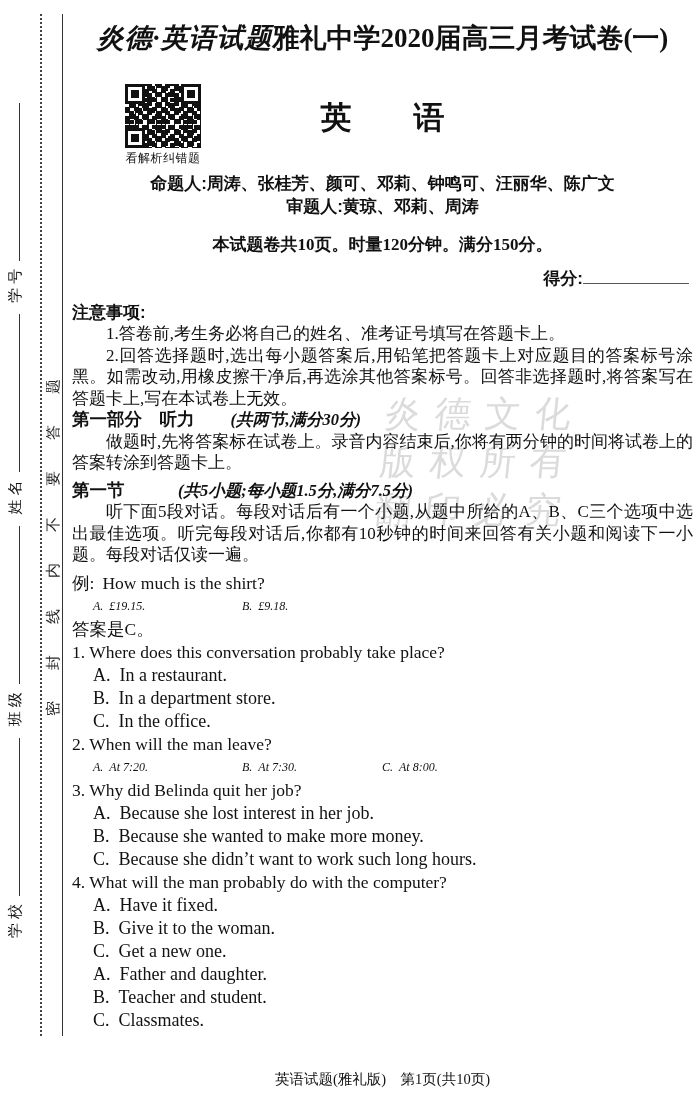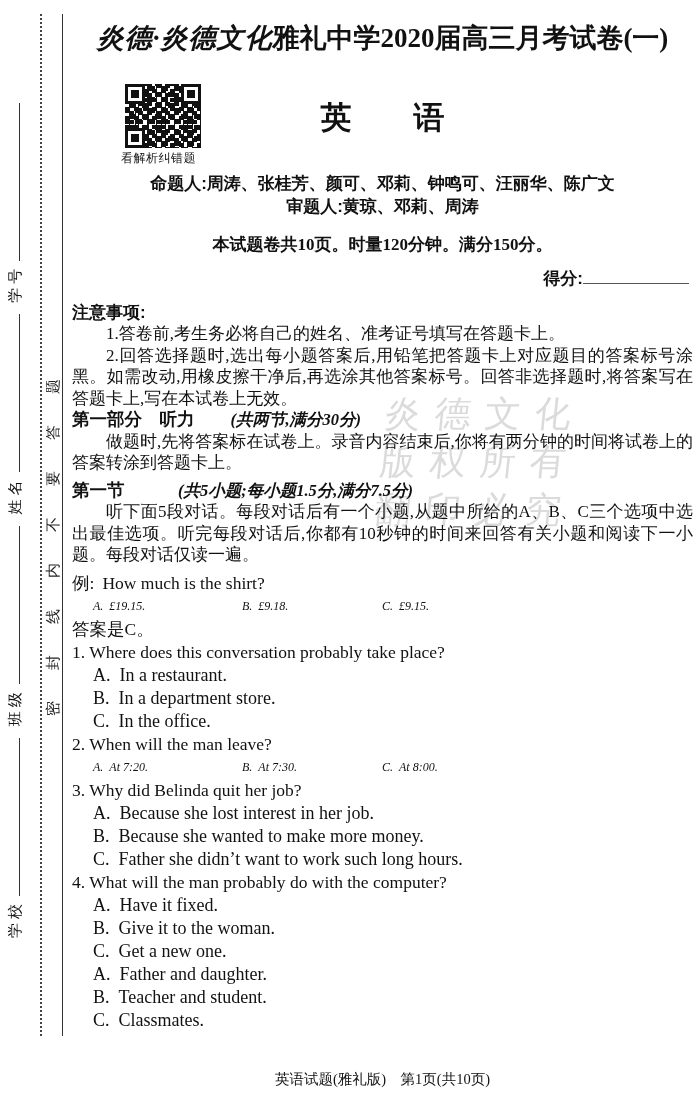--- a/index.html
+++ b/index.html
@@ -27,21 +27,21 @@
     font-size:15px;letter-spacing:31px;white-space:nowrap;color:#222;
   }
   
   .watermark{
     position:absolute;left:380px;top:390px;width:320px;z-index:0;
     font-size:36px;line-height:48px;letter-spacing:14px;
     color:#b9b9b9;opacity:.5;transform:skewX(-6deg);
     font-family:"Liberation Sans","DejaVu Sans",sans-serif;
   }
   
-  .qr-wrap{position:absolute;left:121px;top:84px;width:84px;z-index:2;}
+  .qr-wrap{position:absolute;left:121px;top:84px;width:84px;text-align:center;z-index:2;}
   .qr{
     position:relative;width:76px;height:64px;margin:0 auto;
     background:
       repeating-conic-gradient(#111 0% 25%, transparent 0% 50%) 0 0 / 9px 9px,
       repeating-conic-gradient(#111 0% 25%, transparent 0% 50%) 4px 2px / 13px 11px;
   }
   .qr .finder{position:absolute;width:14px;height:14px;border:3px solid #111;background:#fff;}
   .qr .finder::after{content:"";position:absolute;left:3px;top:3px;width:8px;height:8px;background:#111;}
   .qr .f-tl{left:0;top:0;}
   .qr .f-tr{right:0;top:0;}
@@ -106,21 +106,21 @@
     <div class="finder f-tl"></div>
     <div class="finder f-tr"></div>
     <div class="finder f-bl"></div>
   </div>
   <div class="qr-caption">看解析纠错题</div>
 </div>
 
 <div class="content">
 
   <div class="page-title">
-    <span class="brush">炎德·炎德文化</span><span>雅礼中学2020届高三月考试卷(一)</span>
+    <span class="brush">炎德·英语试题</span><span>雅礼中学2020届高三月考试卷(一)</span>
   </div>
 
   <div class="subject hei">英　　语</div>
 
   <div class="setters hei">命题人:周涛、张桂芳、颜可、邓莉、钟鸣可、汪丽华、陈广文</div>
   <div class="reviewers hei">审题人:黄琼、邓莉、周涛</div>
 
   <div class="paper-info">本试题卷共10页。时量120分钟。满分150分。</div>
 
   <div class="score-row">
@@ -140,21 +140,20 @@
     <span class="hei">第一节</span>　<span class="part-note">(共5小题;每小题1.5分,满分7.5分)</span>
   </div>
   <div class="para">听下面5段对话。每段对话后有一个小题,从题中所给的A、B、C三个选项中选出最佳选项。听完每段对话后,你都有10秒钟的时间来回答有关小题和阅读下一小题。每段对话仅读一遍。</div>
 
   <div class="example-q">
     <span>例:</span><span class="eng">How much is the shirt?</span>
   </div>
   <div class="opt-row">
     <span class="c1">A. £19.15.</span>
     <span class="c2">B. £9.18.</span>
-    <span class="c3">C. £9.15.</span>
   </div>
   <div class="answer-note">答案是C。</div>
 
   <div>
     <div class="q-text">1. Where does this conversation probably take place?</div>
     <div class="q-opt">A. In a restaurant.</div>
     <div class="q-opt">B. In a department store.</div>
     <div class="q-opt">C. In the office.</div>
   </div>
 
@@ -164,21 +163,21 @@
       <span class="c1">A. At 7:20.</span>
       <span class="c2">B. At 7:30.</span>
       <span class="c3">C. At 8:00.</span>
     </div>
   </div>
 
   <div>
     <div class="q-text">3. Why did Belinda quit her job?</div>
     <div class="q-opt">A. Because she lost interest in her job.</div>
     <div class="q-opt">B. Because she wanted to make more money.</div>
-    <div class="q-opt">C. Father she didn’t want to work such long hours.</div>
+    <div class="q-opt">C. Because she didn’t want to work such long hours.</div>
   </div>
 
   <div>
     <div class="q-text">4. What will the man probably do with the computer?</div>
     <div class="q-opt">A. Have it fixed.</div>
     <div class="q-opt">B. Give it to the woman.</div>
     <div class="q-opt">C. Get a new one.</div>
   </div>
 
   <div>

